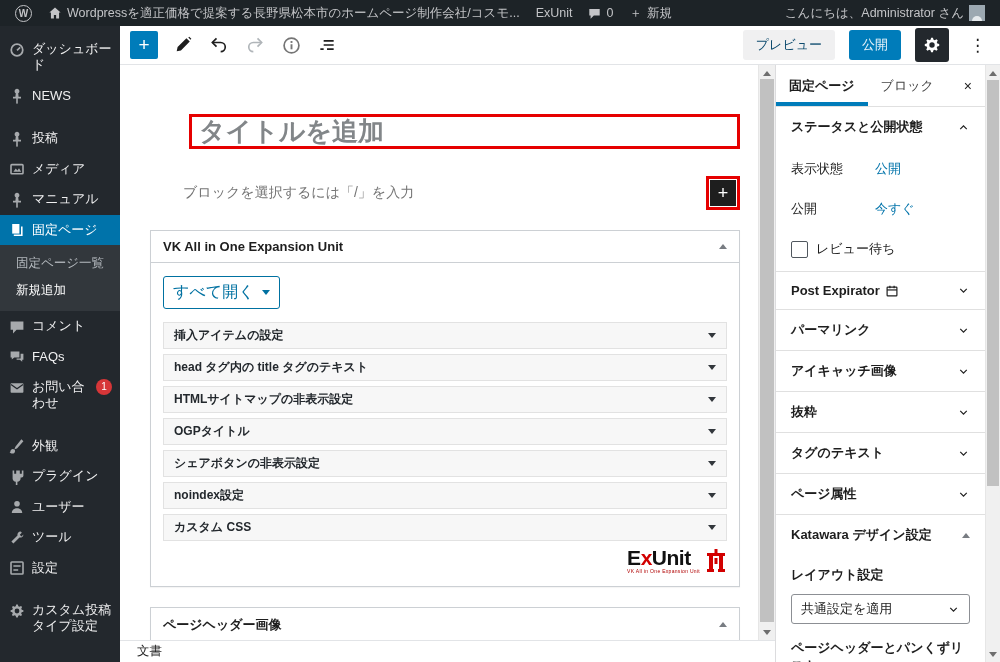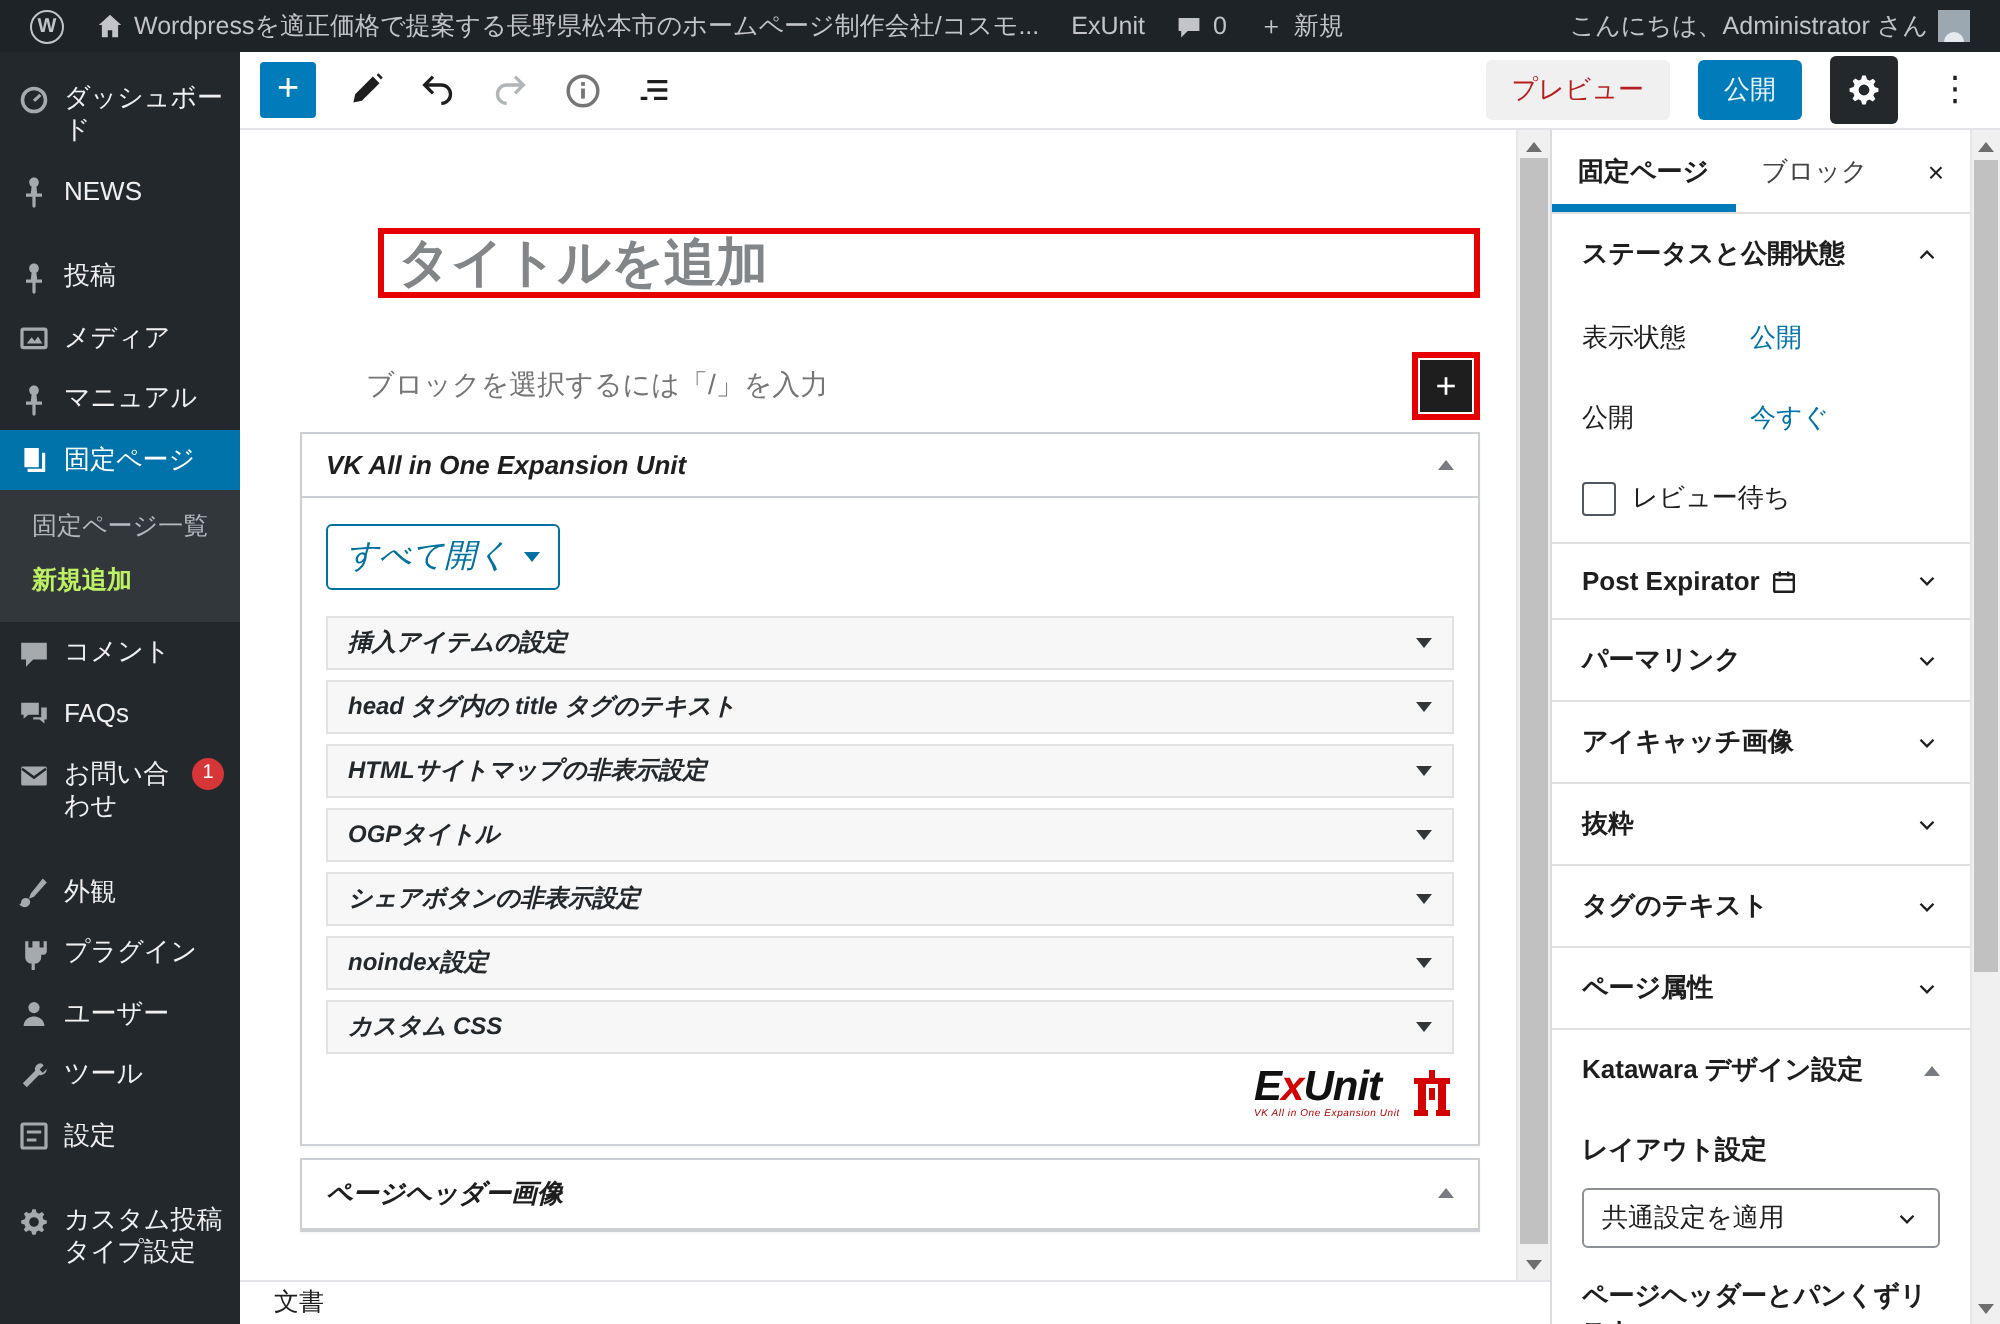--- a/index.html
+++ b/index.html
@@ -20,31 +20,31 @@
   
   .sidebar { flex:0 0 120px; background:#23282d; color:#f0f0f1; padding-top:8px; overflow:visible; position:relative; z-index:40; }
   .menu-item { display:flex; align-items:flex-start; gap:7px; padding:7px 8px 7px 9px; color:#f0f0f1; cursor:pointer; position:relative; line-height:1.25; }
   .menu-item .mi-icon { flex:0 0 16px; height:16px; color:#a7aaad; margin-top:0.5px; }
   .menu-item.active { background:#0073aa; color:#fff; }
   .menu-item.active .mi-icon { color:#fff; }
   .menu-item.active::after { content:""; position:absolute; right:-8px; top:50%; margin-top:-8px; border:8px solid transparent; border-left:8px solid #0073aa; }
   .mi-sep { height:12px; }
   .submenu { background:#32373c; padding:5px 0 7px; }
   .submenu-item { padding:5px 8px 5px 16px; color:#b4b9be; cursor:pointer; font-size:12.5px; }
-  .submenu-item.current { color:#bef264; font-weight:bold; }
+  .submenu-item.current { color:#ffffff; font-weight:normal; }
   .badge { background:#d63638; color:#fff; border-radius:9px; font-size:10px; min-width:16px; height:16px; display:inline-flex; align-items:center; justify-content:center; padding:0 4px; margin-left:2px; }
 
   
   .main { flex:1; display:flex; flex-direction:column; min-width:0; background:#fff; }
   .toolbar { flex:0 0 39px; border-bottom:1px solid #e2e4e7; display:flex; align-items:center; padding:0 8px 0 10px; gap:14px; }
   .tb-plus { width:28px; height:28px; background:#007cba; color:#fff; border-radius:2px; font-size:19px; display:flex; align-items:center; justify-content:center; cursor:pointer; }
   .tb-icon { width:22px; height:22px; color:#1e1e1e; display:flex; align-items:center; justify-content:center; cursor:pointer; }
   .tb-icon.disabled { color:#b0b5b9; }
   .tb-spacer { flex:1; }
-  .btn-preview { background:#f0f0f1; color:#b91c1c; border:none; border-radius:3px; padding:6px 13px; font-size:13px; cursor:pointer; }
+  .btn-preview { background:#f0f0f1; color:#0c4a6e; border:none; border-radius:3px; padding:6px 13px; font-size:13px; cursor:pointer; }
   .btn-publish { background:#007cba; color:#eaf4fa; border:none; border-radius:3px; padding:6px 13px; font-size:13px; cursor:pointer; }
   .btn-gear { width:34px; height:34px; background:#23282d; color:#fff; border-radius:3px; display:flex; align-items:center; justify-content:center; cursor:pointer; }
   .kebab { font-size:17px; color:#1e1e1e; padding:0 6px; cursor:pointer; }
 
   .content-row { flex:1; display:flex; min-height:0; }
 
   
   .editor-wrap { flex:0 0 655px; display:flex; flex-direction:column; min-height:0; }
   .editor-main { flex:1; display:flex; min-height:0; }
   .editor-canvas { width:638px; overflow:hidden; position:relative; }
@@ -52,21 +52,21 @@
 
   .title-box { margin-left:39px; border:3px solid #e60000; padding:0 7px; display:flex; align-items:center; height:35px; cursor:text; }
   .title-ph { font-size:26px; font-weight:bold; color:#828689; white-space:nowrap; }
 
   .block-row { margin:27px 0 0 33px; display:flex; align-items:center; justify-content:space-between; }
   .block-ph { color:#757575; font-size:14px; cursor:text; }
   .inserter-annot { border:3px solid #e60000; padding:1px; }
   .inserter-btn { width:26px; height:26px; background:#1e1e1e; color:#fff; font-size:18px; display:flex; align-items:center; justify-content:center; cursor:pointer; }
 
   
-  .metabox { border:1px solid #ccd0d4; background:#fff; margin-top:6px; box-shadow:0 1px 1px rgba(0,0,0,.04);font-style:italic; }
+  .metabox { border:1px solid #ccd0d4; background:#fff; margin-top:20px; box-shadow:0 1px 1px rgba(0,0,0,.04); }
   .mb-head { display:flex; align-items:center; justify-content:space-between; padding:8px 12px; font-size:13px; font-weight:bold; cursor:pointer; border-bottom:1px solid #ccd0d4; }
   .tri-up-sm { width:0; height:0; border:4px solid transparent; border-bottom:5px solid #787c82; margin-top:-4px; }
   .tri-down-sm { width:0; height:0; border:4px solid transparent; border-top:5px solid #32373c; margin-bottom:-4px; }
   .mb-body { padding:13px 12px 12px; }
   .openall-btn { display:inline-flex; align-items:center; gap:7px; background:#fff; border:1px solid #0071a1; color:#0071a1; border-radius:3px; font-size:16px; padding:5px 9px; cursor:pointer; }
   .openall-btn .tri { border:4px solid transparent; border-top:5px solid #0071a1; margin-bottom:-4px; }
   .acc-list { margin-top:13px; }
   .acc-row { background:#f7f7f7; border:1px solid #e2e2e2; display:flex; align-items:center; justify-content:space-between; padding:4px 10px; margin-bottom:5px; font-size:12px; font-weight:bold; color:#23282d; cursor:pointer; min-height:23px; }
   .logo-row { display:flex; justify-content:flex-end; align-items:center; gap:5px; margin-top:8px; }
   .exunit-word { font-size:21px; font-weight:bold; color:#111; line-height:0.9; letter-spacing:-0.5px; }

